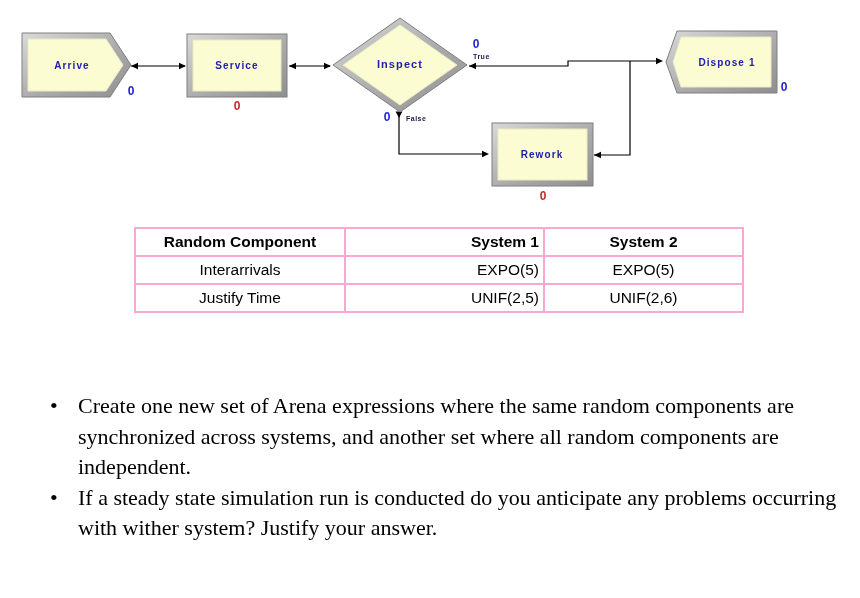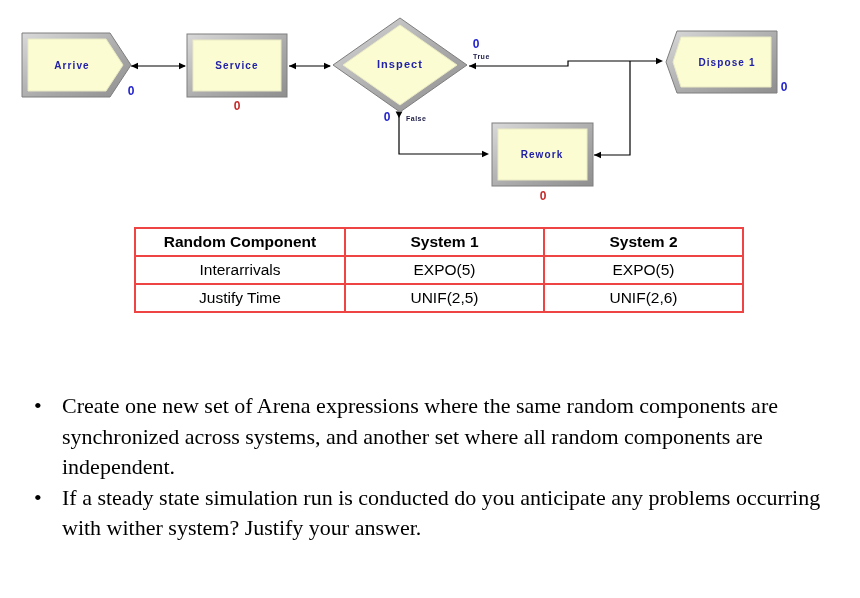--- a/index.html
+++ b/index.html
@@ -15,29 +15,29 @@
   .branch{font-family:"Liberation Sans",sans-serif;font-weight:bold;font-size:7px;
           letter-spacing:.5px;fill:#1b1b46;}
   .counter{font-family:"Liberation Sans",sans-serif;font-weight:bold;font-size:12px;
            text-anchor:middle;}
   .conn{stroke:#000;stroke-width:1.2;fill:none;}
   .ah{fill:#000;stroke:none;}
 
   
   .tbl{position:absolute;left:134px;top:227px;border-collapse:collapse;
        font-family:"Liberation Sans",sans-serif;font-size:15.5px;color:#000;}
-  .tbl td{border:2px solid #ef4444;text-align:center;vertical-align:middle;
+  .tbl td{border:2px solid #f9a8d4;text-align:center;vertical-align:middle;
           padding:0 4px;height:26px;}
   .tbl tr.hdr td{font-weight:bold;}
   .tbl td.c0{width:200px;}
-  .tbl td.c1{width:189px;}
+  .tbl td.c1{width:189px;text-align:right;}
   .tbl td.c2{width:189px;margin-left:15px;}
 
   
-  .bullets{position:absolute;left:32px;top:391px;width:792px;margin:0;padding:0;
+  .bullets{position:absolute;left:48px;top:391px;width:792px;margin:0;padding:0;
            list-style:none;font-family:"Liberation Serif",serif;font-size:22px;
            line-height:30.5px;color:#000;}
   .bullets li{position:relative;padding-left:30px;margin:0;}
   .bullets li::before{content:"\2022";position:absolute;left:2px;top:0;
                       font-size:22px;}
 </style>
 </head>
 <body>
 
 <div id="page">

